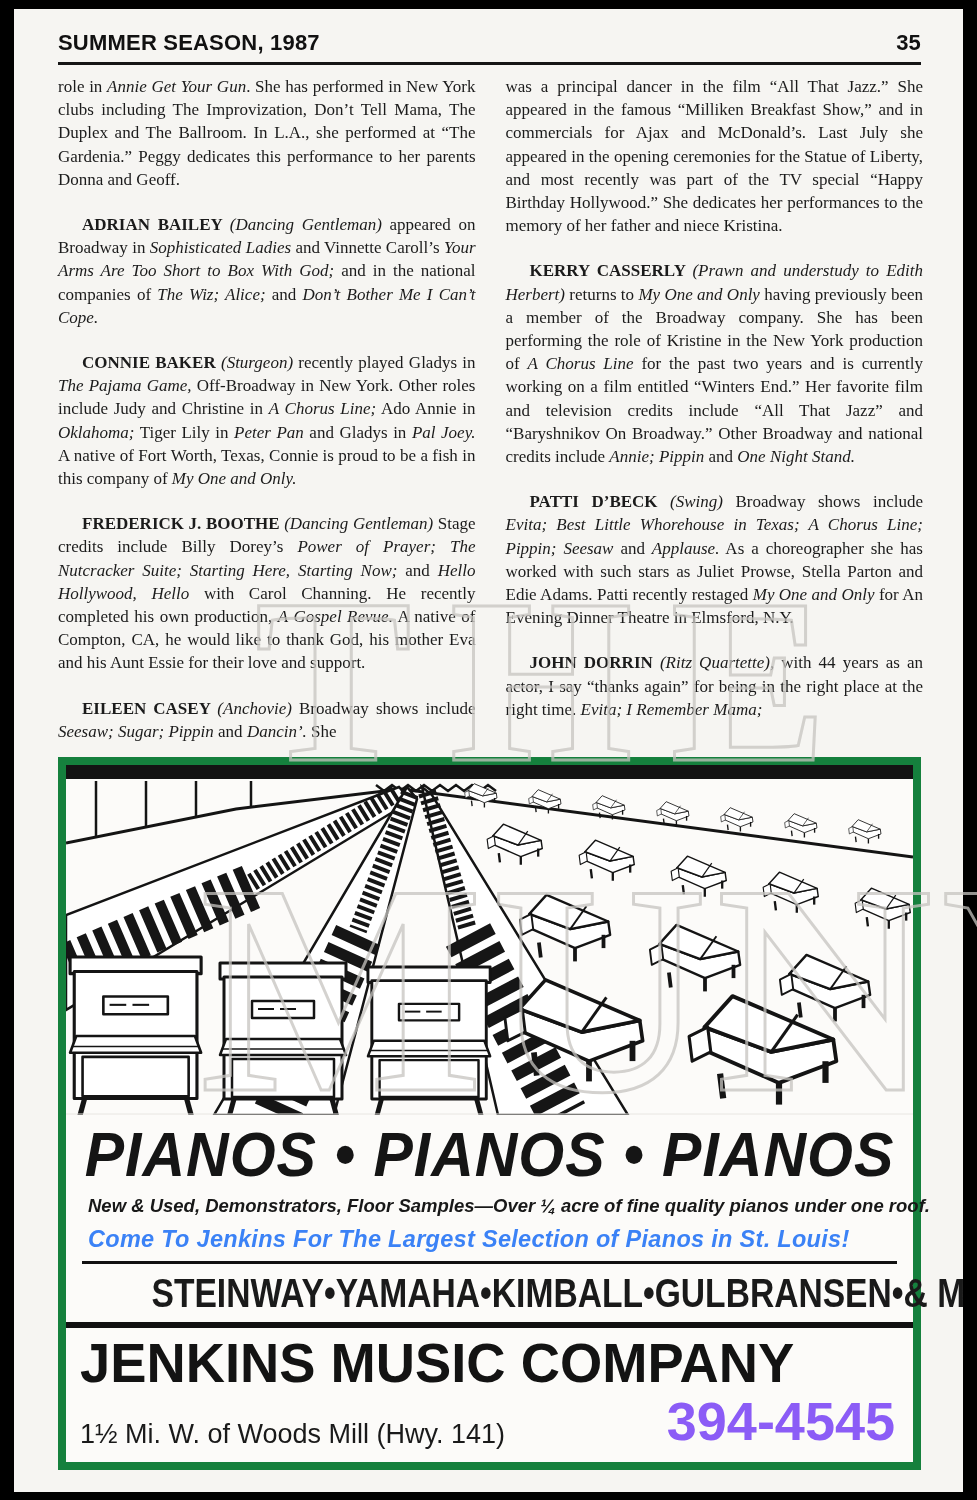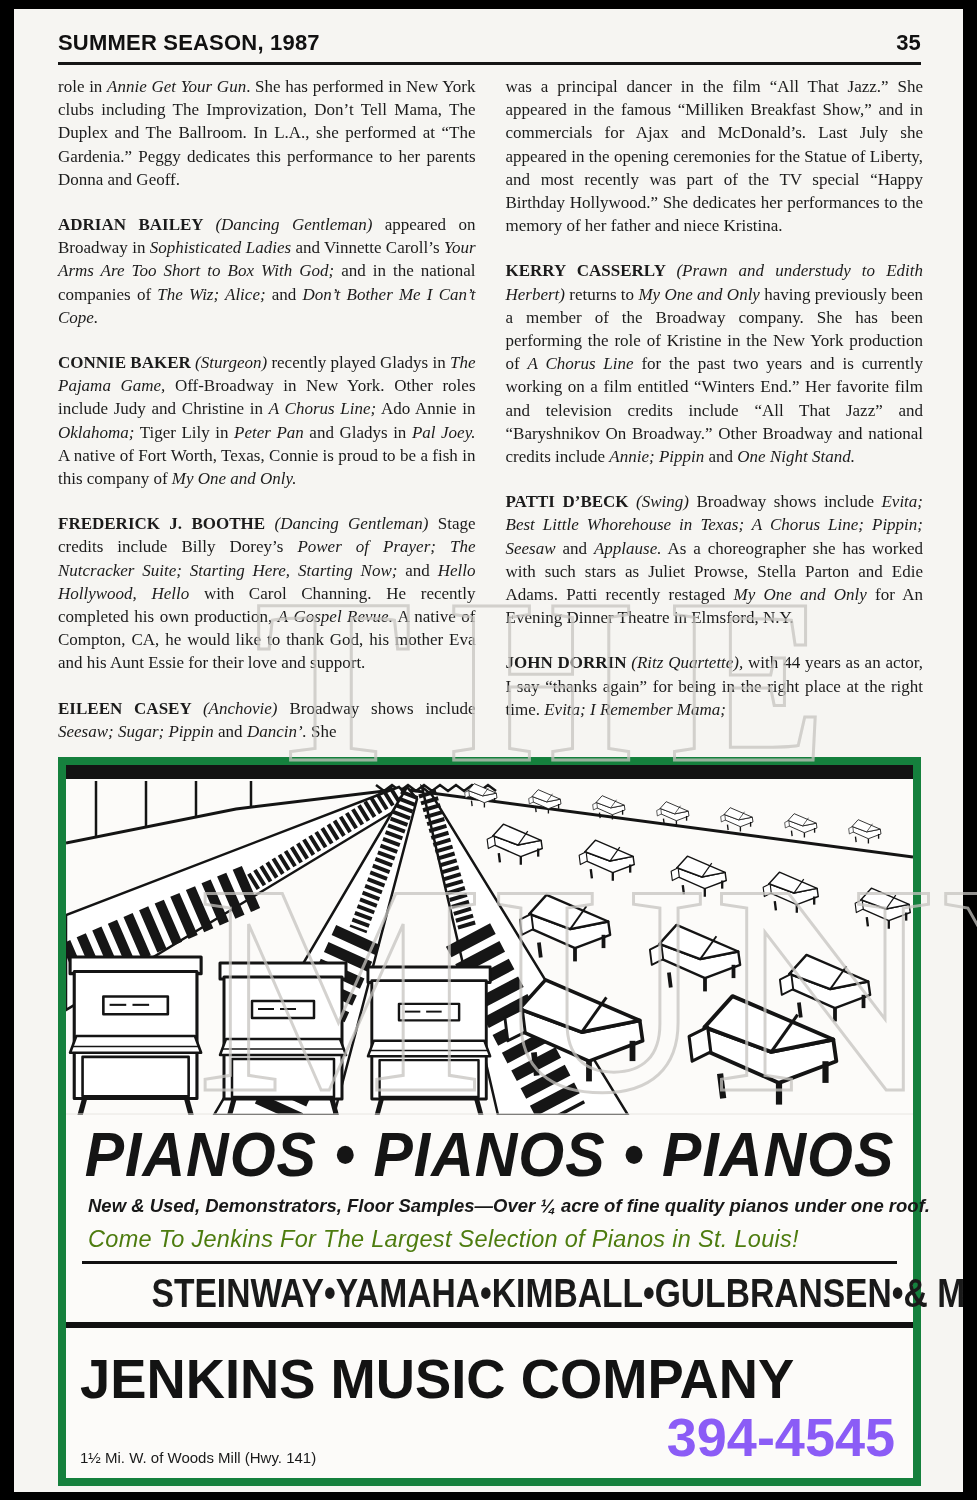--- a/index.html
+++ b/index.html
@@ -22,62 +22,62 @@
   }
   .hdr-rule{height:3px;background:#151515;margin:6px 42px 10px 44px;}
   
   .cols{display:flex;gap:30px;margin:0 40px 0 44px;}
   .col{flex:1;}
   .bio{
     margin:0 0 22px 0;font-size:17px;line-height:23.2px;text-align:justify;
     color:#1b1b1b;
   }
   .bio:last-child{margin-bottom:0;}
-  .bio .b{font-weight:bold;}
+  .bio .b{font-weight:bold;margin-left:24px;}
   .bio .i{font-style:italic;}
   
   .ad{
     margin:14px 42px 0 44px;border:8px solid #15803d;background:#fcfbf9;
   }
   .illo{height:350px;overflow:hidden;border-bottom:2px solid #fcfbf9;}
   .illo svg{display:block;}
   .ad-headline{
     margin:4px 10px 0 10px;text-align:center;
     font-family:"Liberation Sans", sans-serif;font-style:italic;font-weight:bold;
     font-size:59px;line-height:1.08;color:#151515;letter-spacing:1px;
     transform:scaleY(1.08);transform-origin:center top;
   }
   .ad-sub{
     margin:10px 18px 0 22px;
     font-family:"Liberation Sans", sans-serif;font-style:italic;font-weight:bold;
     font-size:18.5px;color:#181818;white-space:nowrap;
   }
   .ad-tag{
     margin:9px 18px 8px 22px;
-    font-family:"Liberation Sans", sans-serif;font-style:italic;font-weight:normal;
-    font-size:23.5px;color:#4d7c0f;white-space:nowrap;letter-spacing:.3px;
+    font-family:"Liberation Sans", sans-serif;font-style:italic;font-weight:bold;
+    font-size:23.5px;color:#3b82f6;white-space:nowrap;letter-spacing:.3px;
   }
   .ad-rule{margin:0 16px;background:#111;}
   .ad-rule.thin{height:3px;}
   .ad-rule.thick{height:6px;margin:0 0;}
   .ad-brands{
     text-align:center;padding:7px 0 6px 0;
     font-family:"Liberation Sans", sans-serif;font-weight:bold;font-size:40px;color:#1a1a1a;
   }
   .ad-brands span{display:inline-block;transform:scaleX(.84);transform-origin:center;white-space:nowrap;letter-spacing:0px;}
-  .ad-bottom{padding:6px 18px 12px 14px;margin-top:16px;}
+  .ad-bottom{padding:6px 18px 12px 14px;}
   .ad-company{
     font-family:"Liberation Sans", sans-serif;font-weight:bold;font-size:56px;
     color:#131313;letter-spacing:0px;line-height:1.04;
     transform:scaleX(.97);transform-origin:left center;white-space:nowrap;
   }
   .ad-row{display:flex;justify-content:space-between;align-items:flex-end;margin-top:2px;}
   .ad-addr{font-family:"Liberation Sans", sans-serif;color:#131313;}
   .ad-address{font-weight:bold;font-size:27px;line-height:1.15;}
-  .ad-directions{font-size:15px;font-weight:normal;margin-top:3px;color:#1a1a1a;}
+  .ad-directions{font-size:27px;font-weight:normal;margin-top:3px;color:#1a1a1a;}
   .ad-phone{
     font-family:Liberation Sans, sans-serif;font-weight:bold;font-size:54px;color:#8b5cf6;
     line-height:1;padding-bottom:2px;
   }
   
   .watermark{position:absolute;left:0;top:0;pointer-events:none;}
 </style>
 </head>
 <body>
 

